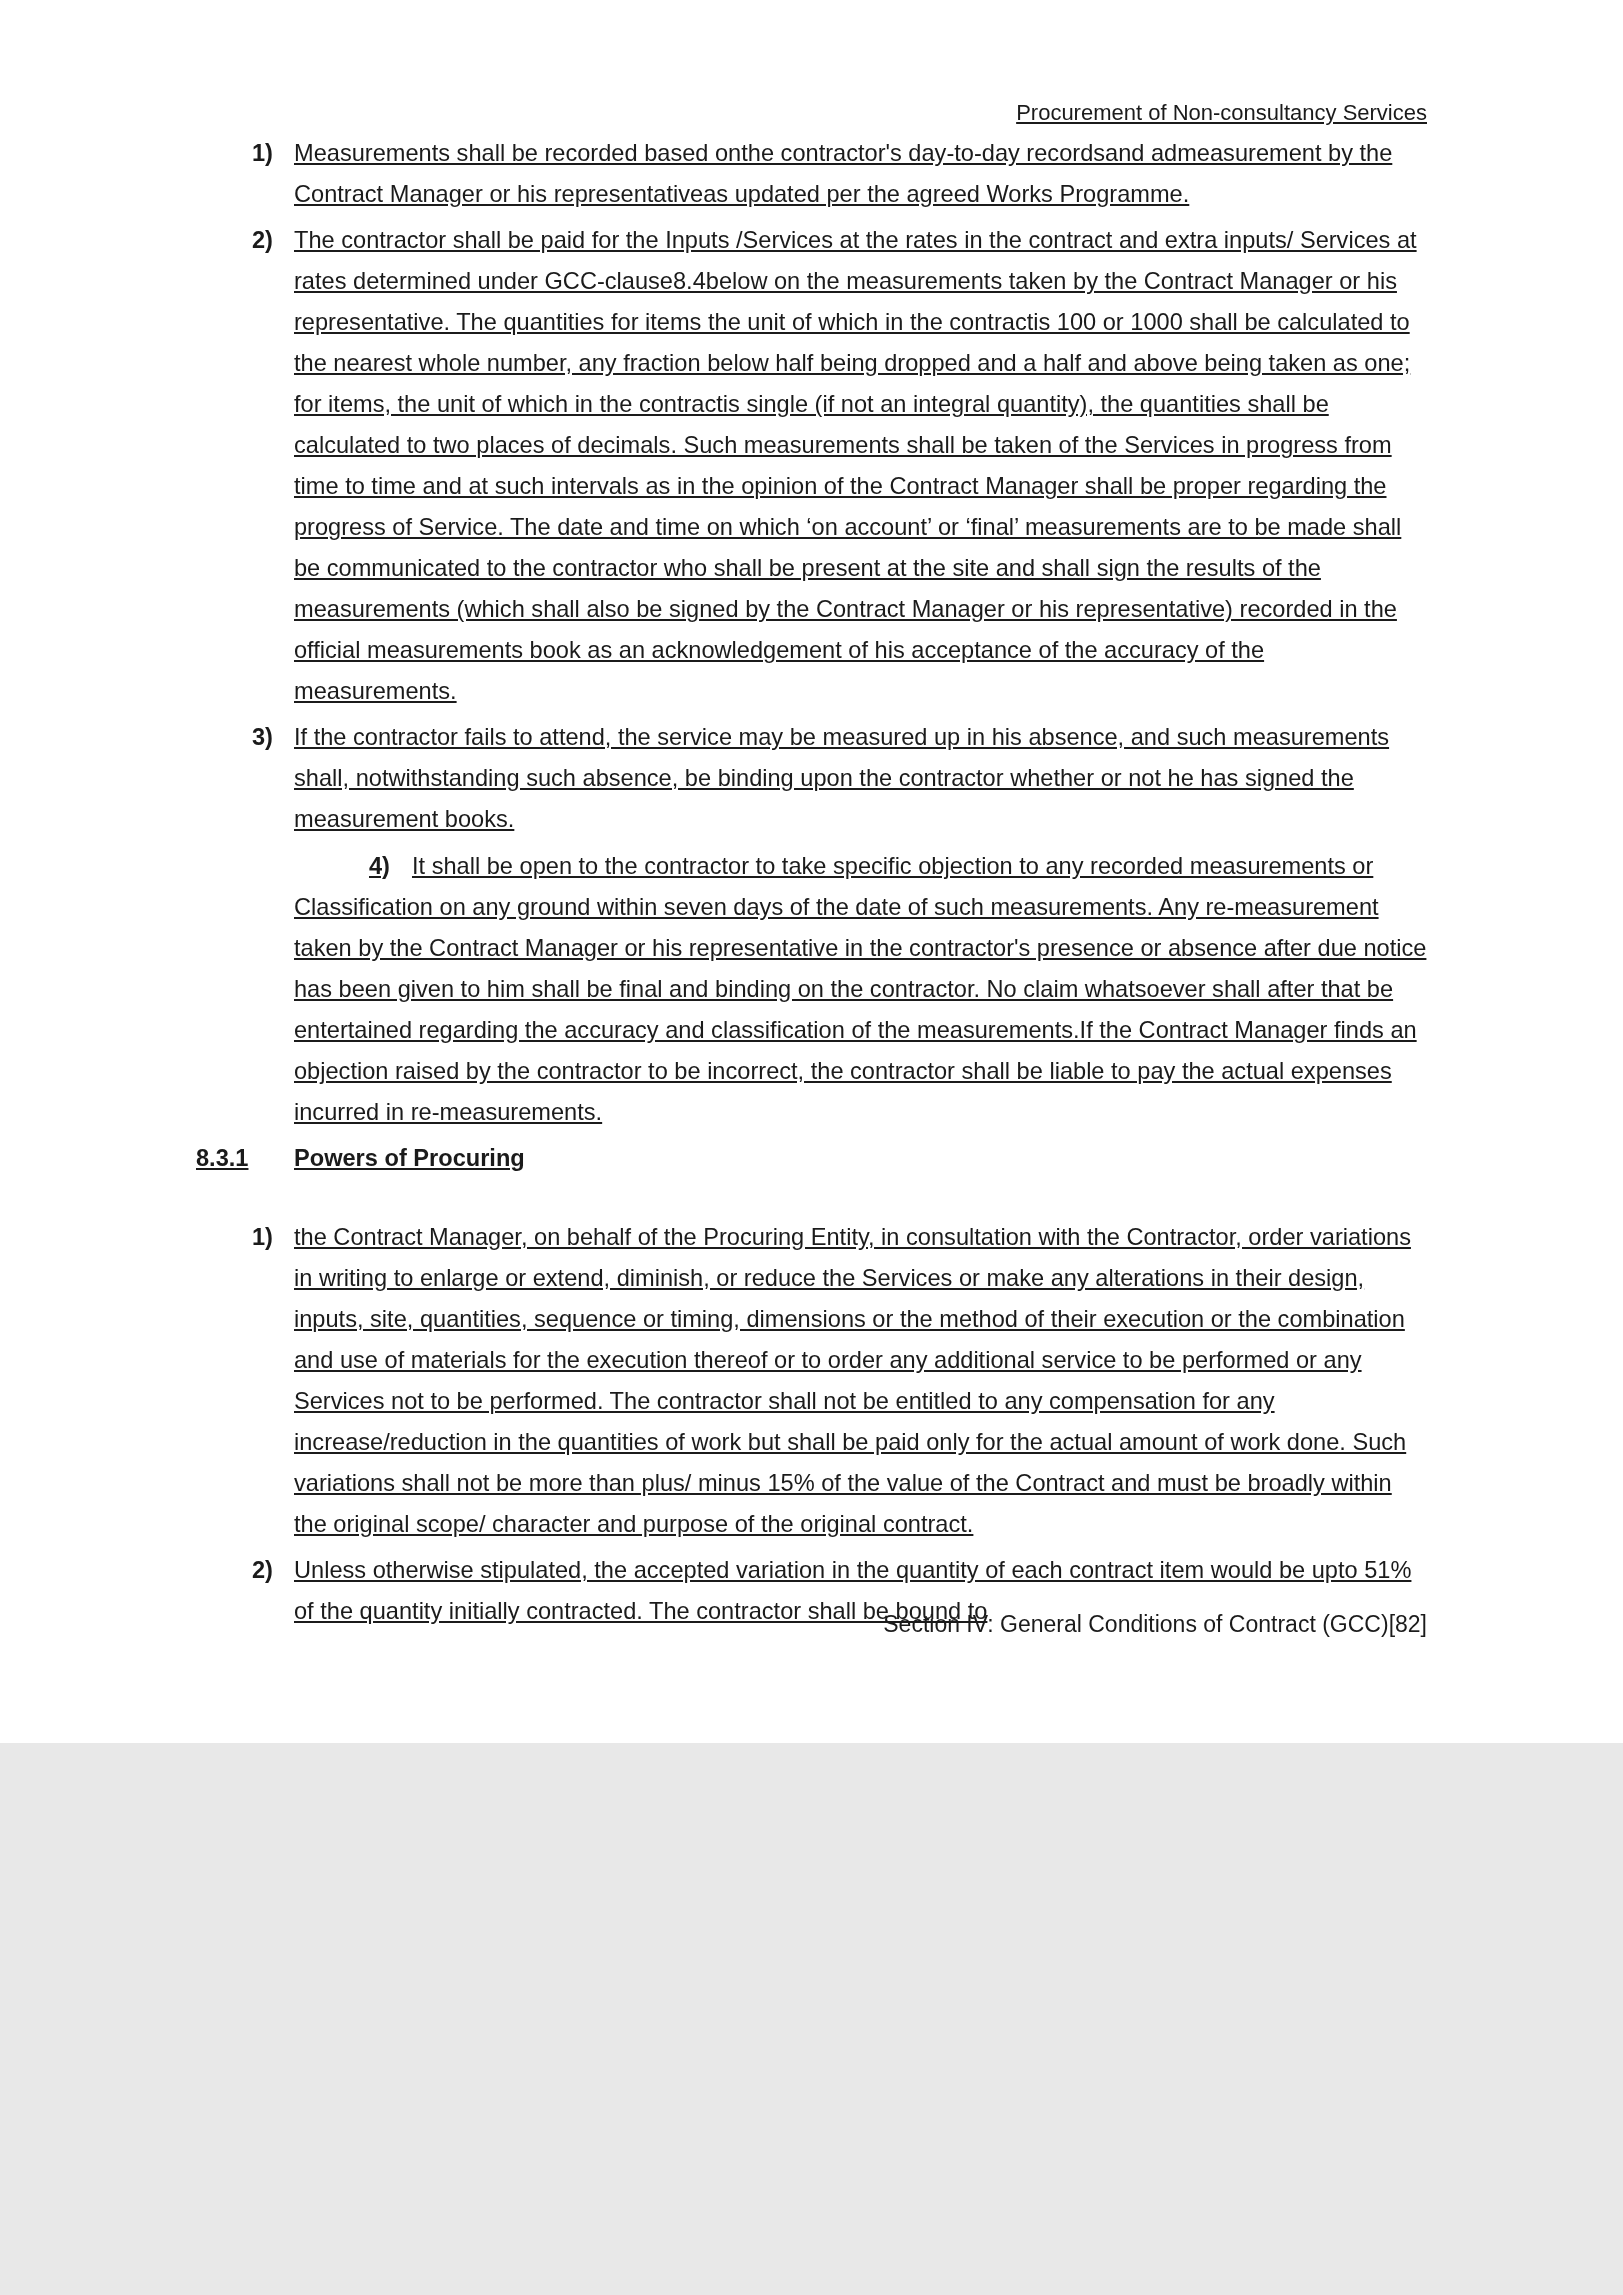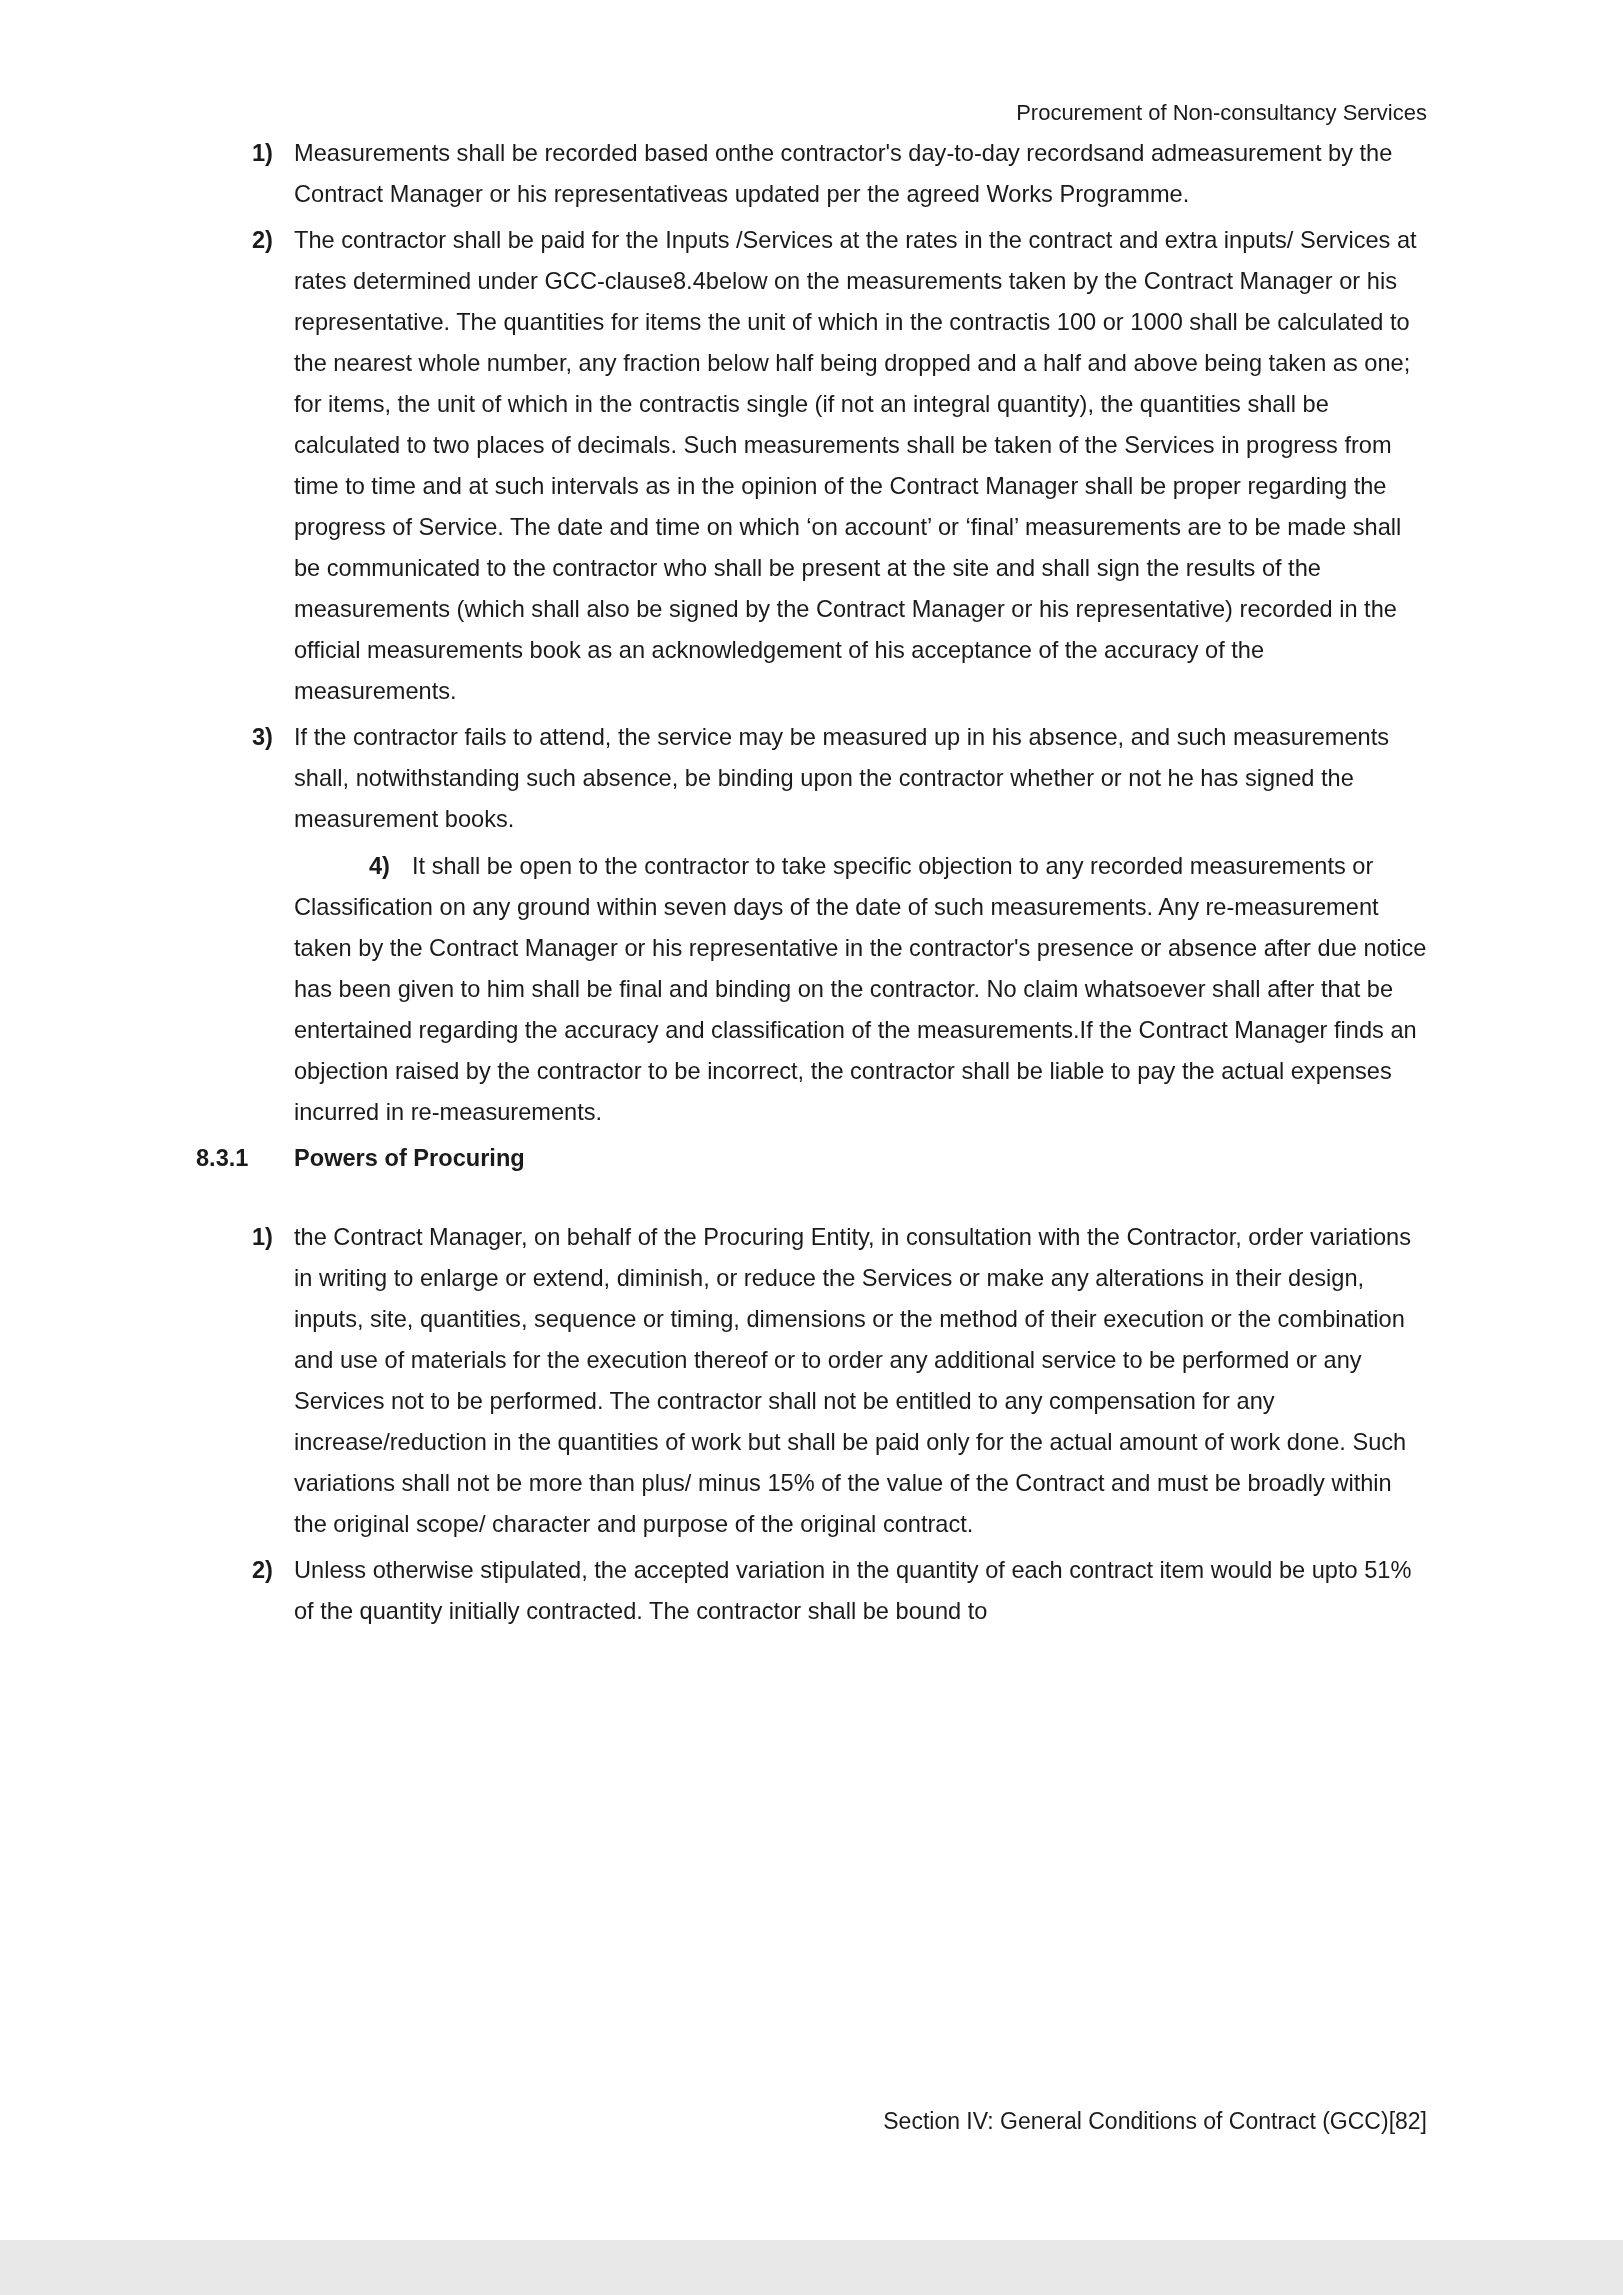--- a/index.html
+++ b/index.html
@@ -1,27 +1,28 @@
 <!DOCTYPE html>
 <html style="font-size:10.5px"><head>
 <meta charset="utf-8">
 <style>
   html, body { margin: 0; padding: 0; background: #e8e8e8; }
   .page {
     position: relative;
     width: 1623px;
-    height: 2240px;
+    height: 1743px;
     margin: 0 auto;
     background: #ffffff;
     box-sizing: border-box;
     padding: 92px 196px 16px 196px;
     font-family: "Liberation Sans", sans-serif;
     font-size: 23.6px;
     line-height: 41px;
     color: #1b1b1b;
+    text-decoration: underline;
   }
   .running-header {
     text-align: right;
     font-size: 22px;
     margin-bottom: 0;
   }
   .heading {
     display: flex;
     font-weight: bold;
   }

